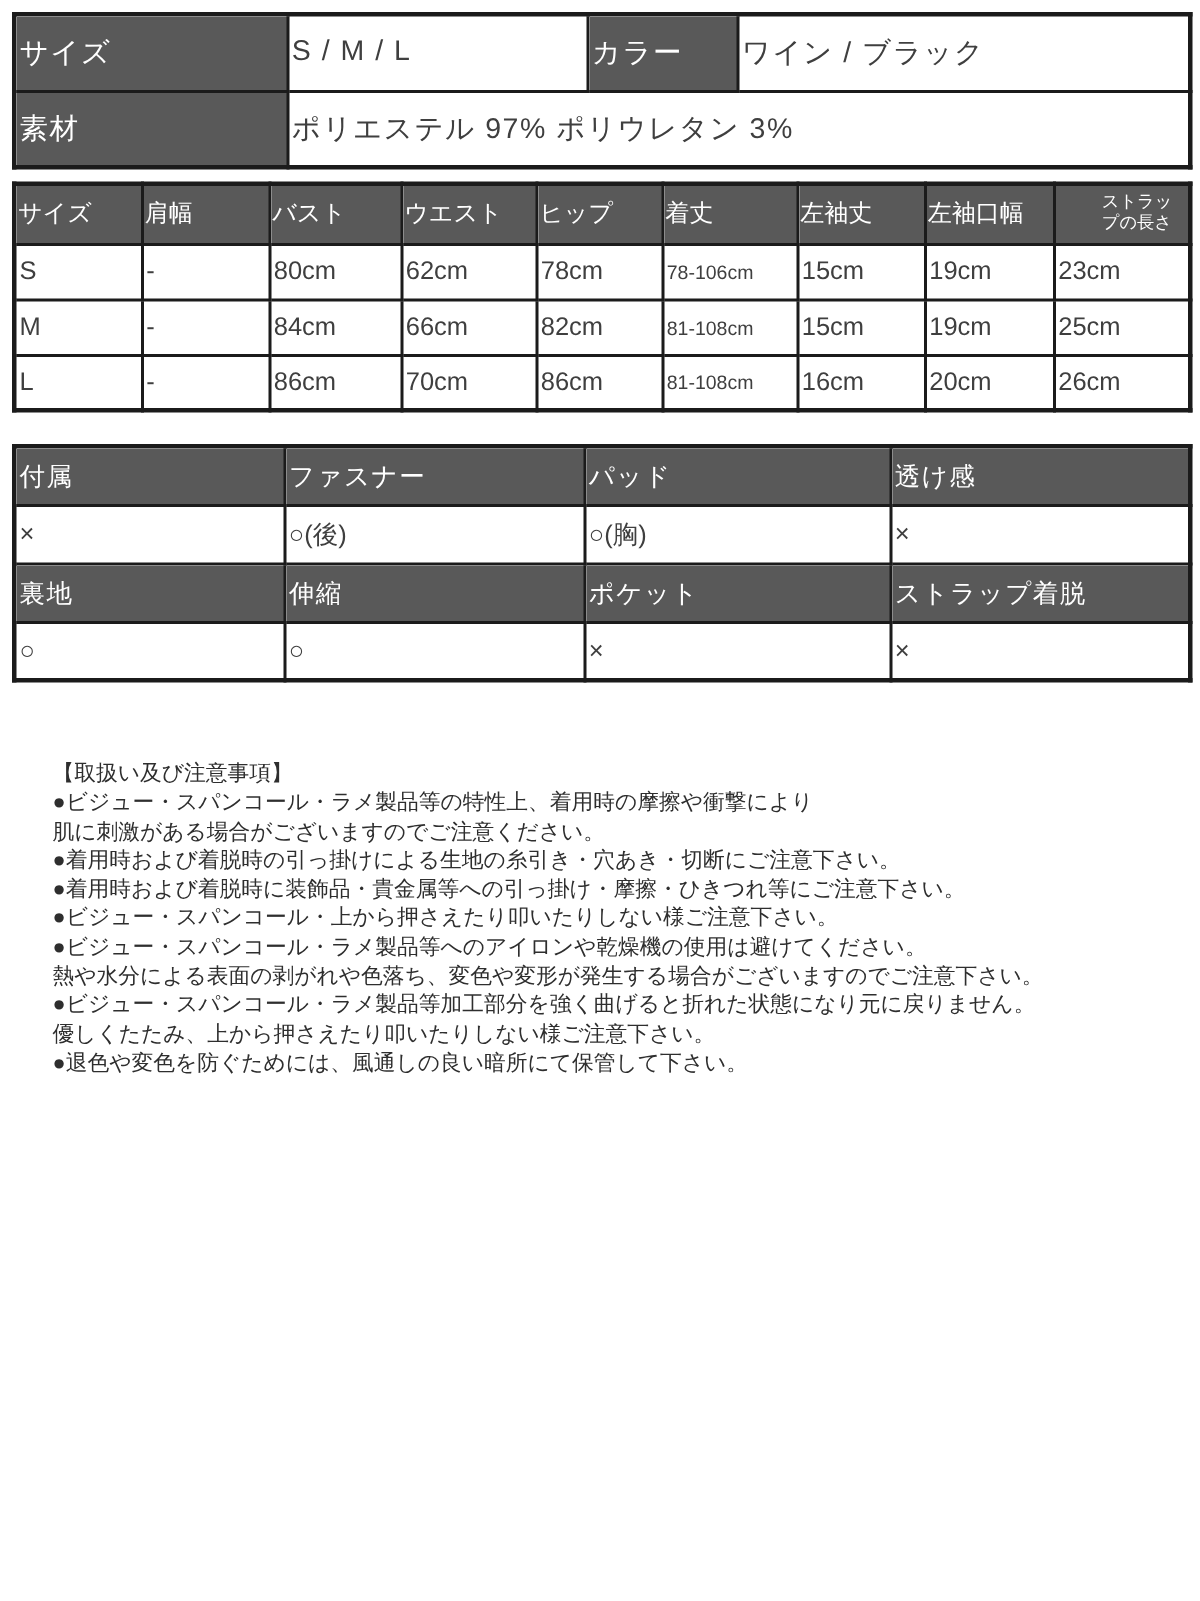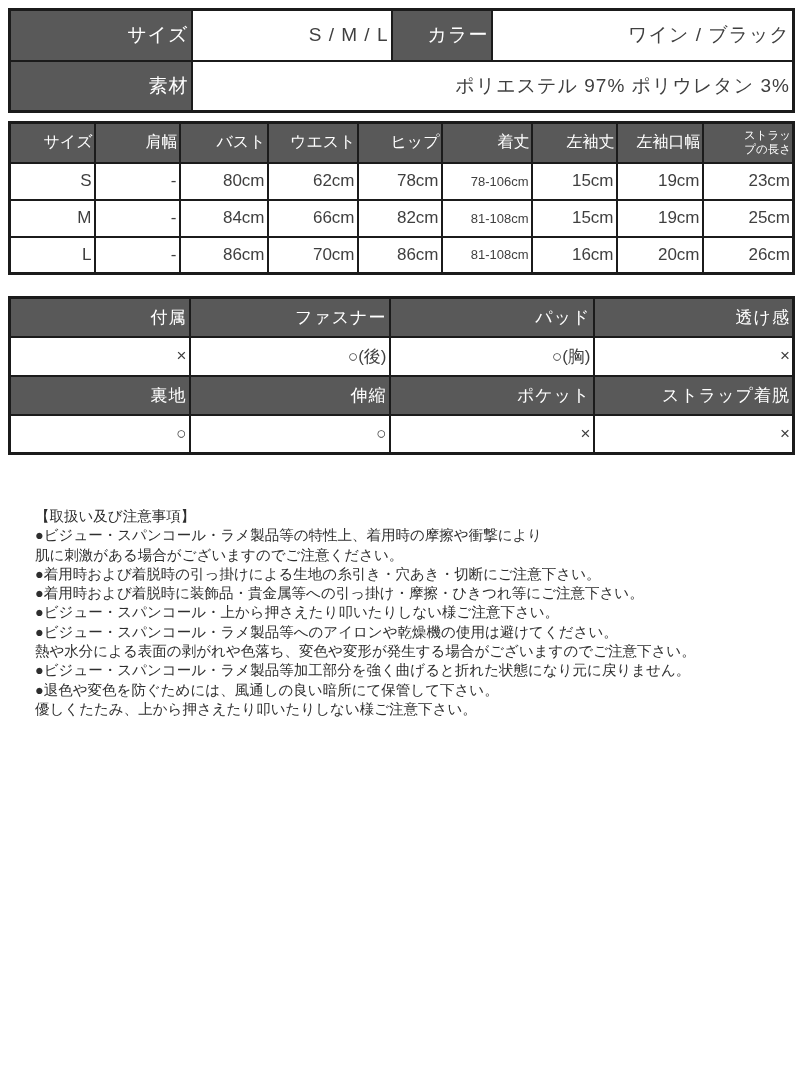--- a/index.html
+++ b/index.html
@@ -13,21 +13,21 @@
   .page { padding: 8px; }
 
   table {
     border-collapse: collapse;
     width: 784px;
     table-layout: fixed;
     border: 3px solid #1b1b1b;
   }
   th, td {
     border: 2px solid #1b1b1b;
-    text-align: right;
+    text-align: left;
     vertical-align: middle;
     padding: 0 2px;
     overflow: hidden;
   }
   th.dark {
     background: #595959;
     color: #ffffff;
     font-weight: normal;
   }
   td { color: #3f3f3f; background: #ffffff; }
@@ -186,17 +186,17 @@
   <div class="care">
     <div class="line">【取扱い及び注意事項】</div>
     <div class="line">●ビジュー・スパンコール・ラメ製品等の特性上、着用時の摩擦や衝撃により</div>
     <div class="line">肌に刺激がある場合がございますのでご注意ください。</div>
     <div class="line">●着用時および着脱時の引っ掛けによる生地の糸引き・穴あき・切断にご注意下さい。</div>
     <div class="line">●着用時および着脱時に装飾品・貴金属等への引っ掛け・摩擦・ひきつれ等にご注意下さい。</div>
     <div class="line">●ビジュー・スパンコール・上から押さえたり叩いたりしない様ご注意下さい。</div>
     <div class="line">●ビジュー・スパンコール・ラメ製品等へのアイロンや乾燥機の使用は避けてください。</div>
     <div class="line">熱や水分による表面の剥がれや色落ち、変色や変形が発生する場合がございますのでご注意下さい。</div>
     <div class="line">●ビジュー・スパンコール・ラメ製品等加工部分を強く曲げると折れた状態になり元に戻りません。</div>
+    <div class="line">優しくたたみ、上から押さえたり叩いたりしない様ご注意下さい。</div>
     <div class="line">●退色や変色を防ぐためには、風通しの良い暗所にて保管して下さい。</div>
-    <div class="line">優しくたたみ、上から押さえたり叩いたりしない様ご注意下さい。</div>
   </div>
 
 </div>
 
 </body></html>

